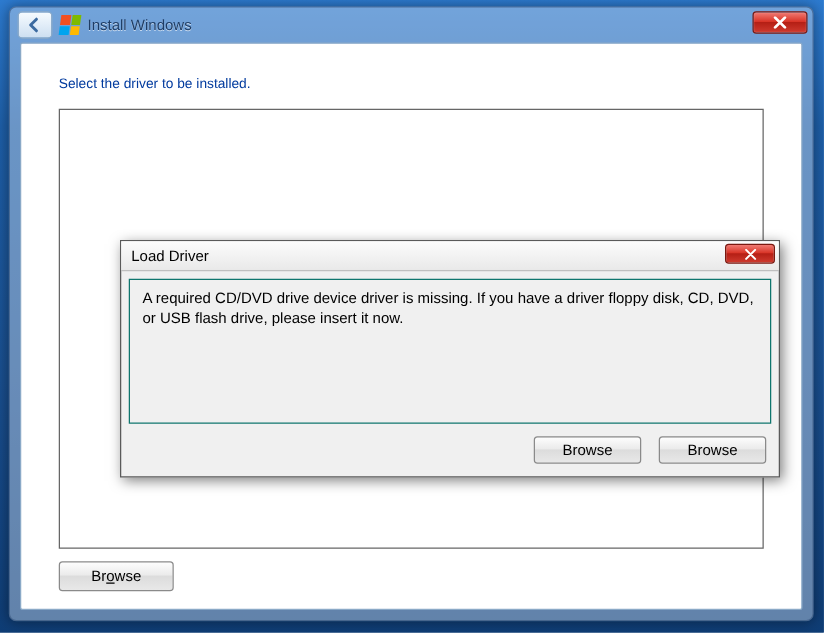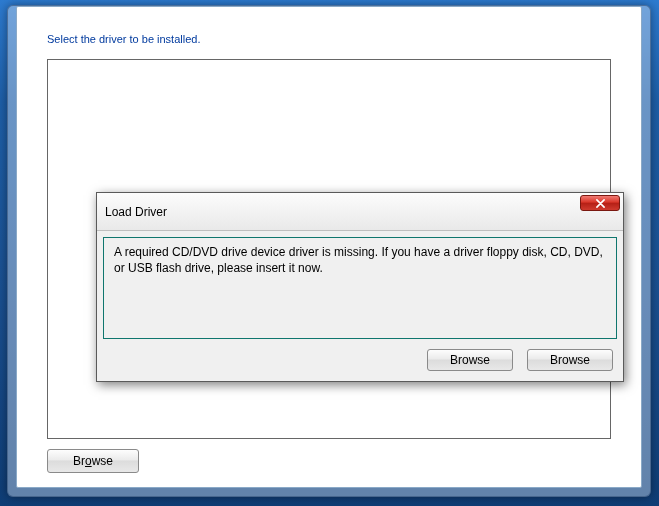--- a/index.html
+++ b/index.html
@@ -123,21 +123,21 @@
   .dialog {
     position:absolute;
     left: 96px; top: 192px;
     width: 528px; height: 190px;
     background:#f0f0f0;
     border:1px solid #5a5a5a;
     box-shadow: 2px 3px 10px rgba(0,0,0,0.5);
     display:flex;flex-direction:column;
   }
   .dlg-titlebar{
-    height:38px;
+    height:24px;
     background: linear-gradient(180deg,#fcfcfc,#e9e9e9);
     border-bottom:1px solid #bfbfbf;
     display:flex;align-items:center;
     padding:0 4px 0 8px;
     position:relative;
   }
   .dlg-title{ font-size:12px; color:#000; }
   .dlg-close{
     position:absolute; right:3px; top:2px;
     width:40px;height:16px;
@@ -175,20 +175,39 @@
     border:1px solid #2f86d4;
     box-shadow: 0 0 0 1px #6db3ec inset, 0 0 3px rgba(47,134,212,0.8);
   }
 </style>
 </head>
 <body>
 
 <div class="desktop">
 
   <div class="main-window">
+    <div class="main-titlebar">
+      <div class="back-btn">
+        <svg viewBox="0 0 12 12" width="14" height="14">
+          <path d="M7 2 L3 6 L7 10" fill="none" stroke="#3b6aa0" stroke-width="2" stroke-linecap="round" stroke-linejoin="round"></path>
+        </svg>
+      </div>
+      <div class="win-flag">
+        <div class="wf-r"></div>
+          <div class="wf-g"></div>
+          <div class="wf-b"></div>
+          <div class="wf-y"></div>
+      </div>
+      <span class="title-text">Install Windows</span>
+      <div class="main-close">
+        <svg viewBox="0 0 10 10">
+          <path d="M1 1 L9 9 M9 1 L1 9" stroke="#fff" stroke-width="2" stroke-linecap="round"></path>
+        </svg>
+      </div>
+    </div>
 
     <div class="main-client">
       <div class="heading">Select the driver to be installed.</div>
 
       <div class="listbox"></div>
 
 
       <div class="footer-buttons">
         <button class="std"><span>Br</span><span class="ul">o</span><span>wse</span></button>
         <div class="spacer"></div>

